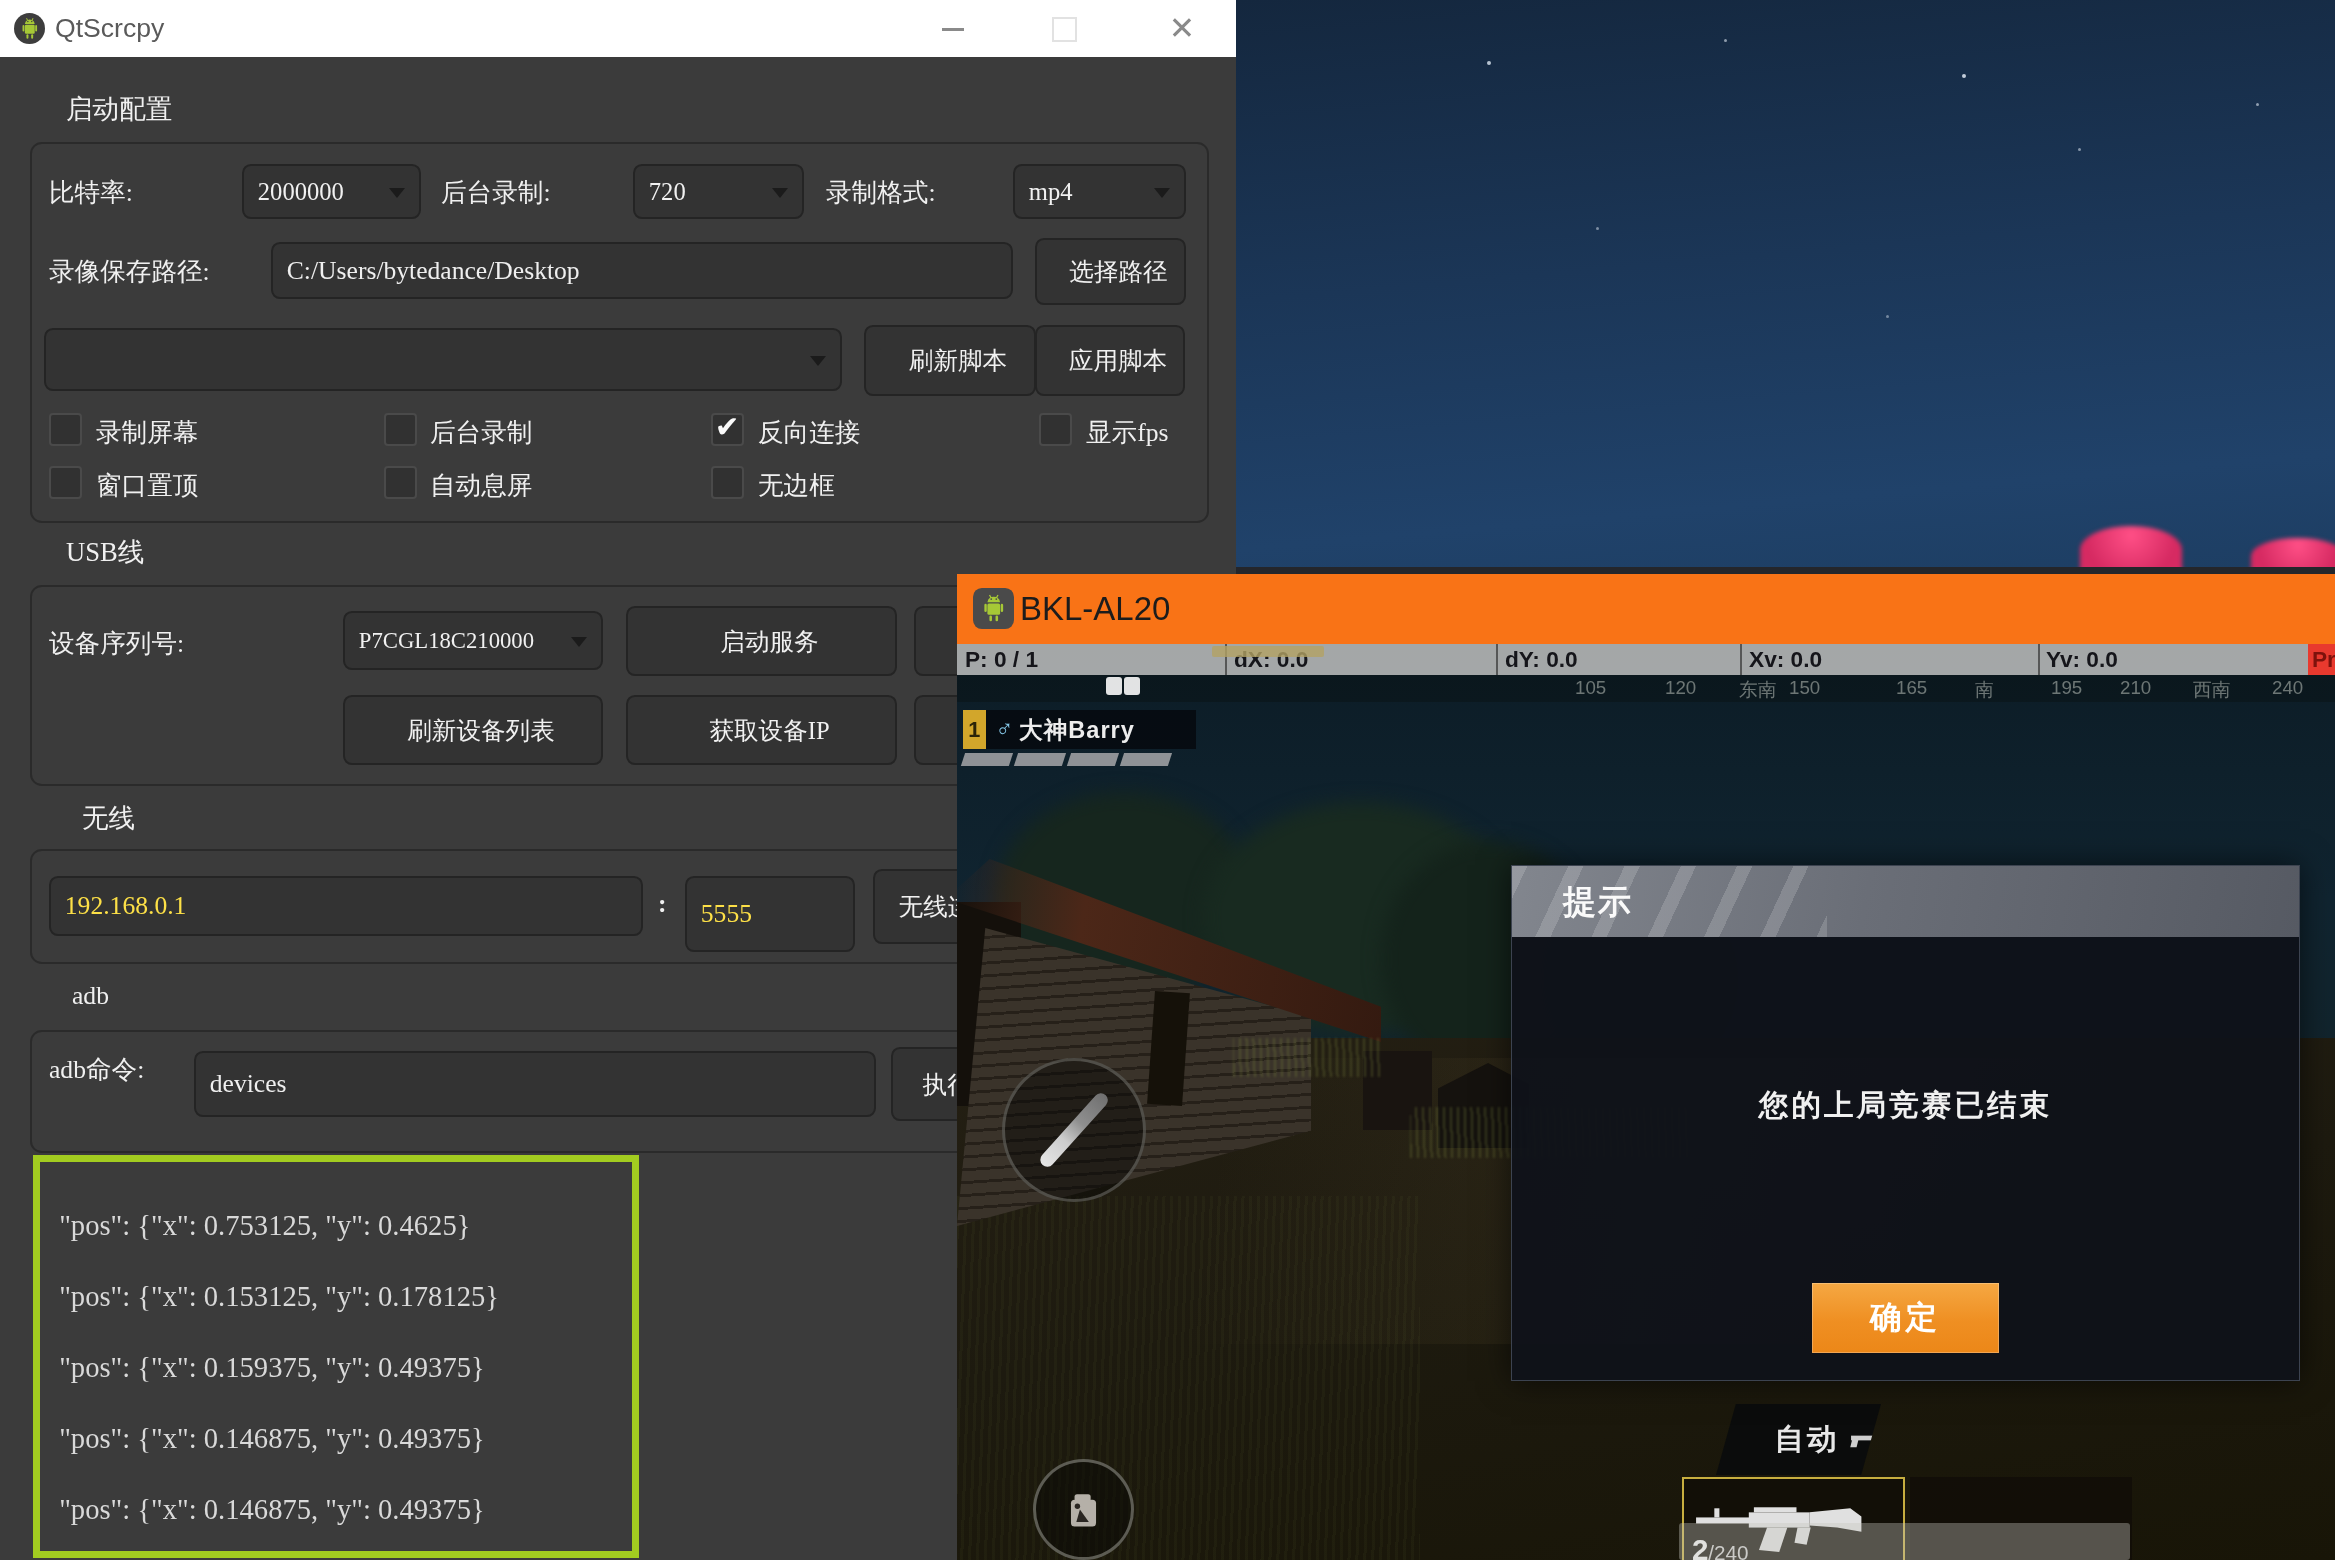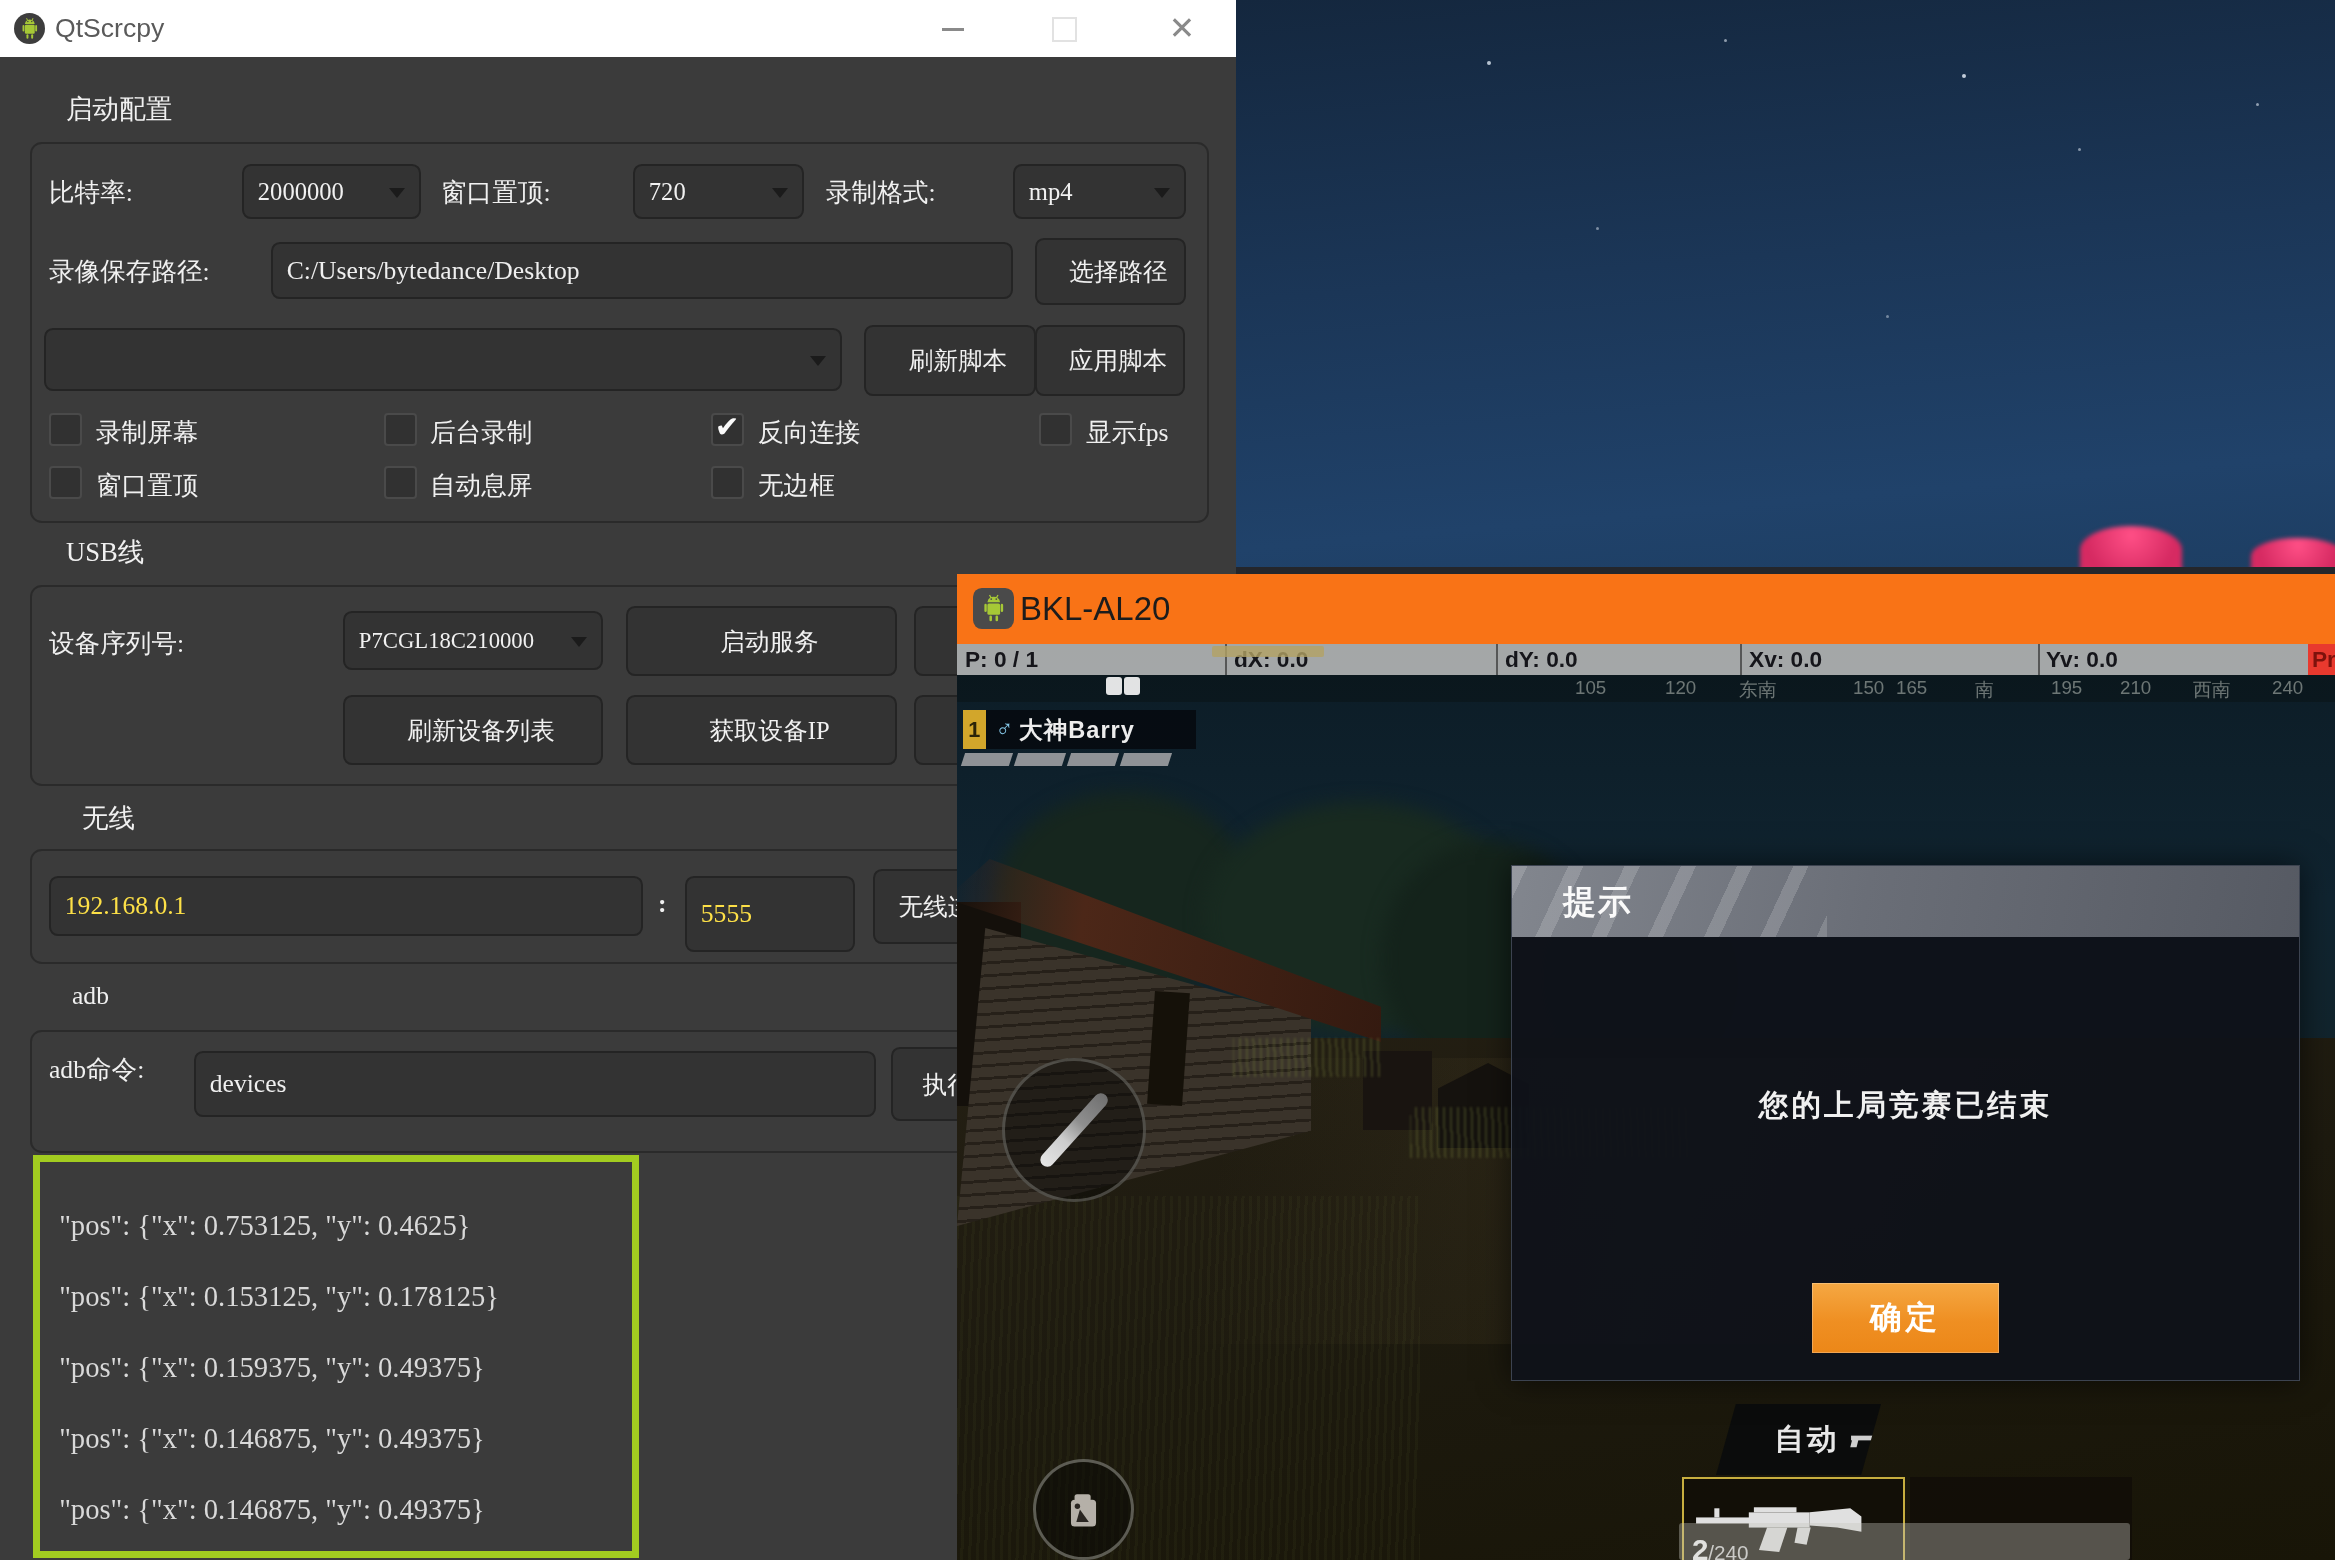--- a/index.html
+++ b/index.html
@@ -183,21 +183,21 @@
     </div>
 
     <span class="grouplabel" style="left:66px;top:91px">启动配置</span>
     <div class="groupbox" style="left:29.6px;top:142px;width:1175px;height:377px"></div>
 
     <span class="lbl" style="left:49px;top:175px">比特率:</span>
     <div class="widget combo" style="left:242px;top:164px;width:179px;height:55px">
       <span>2000000</span>
       <span class="arrow"></span>
     </div>
-    <span class="lbl" style="left:441px;top:175px">窗口置顶:</span>
+    <span class="lbl" style="left:441px;top:175px">后台录制:</span>
     <div class="widget combo" style="left:633px;top:164px;width:171px;height:55px">
       <span>720</span>
       <span class="arrow"></span>
     </div>
     <span class="lbl" style="left:826px;top:175px">录制格式:</span>
     <div class="widget combo" style="left:1013px;top:164px;width:173px;height:55px">
       <span>mp4</span>
       <span class="arrow"></span>
     </div>
 
@@ -334,21 +334,21 @@
         <span class="oitem" style="left:792px">Xv: 0.0</span>
         <span class="sep" style="left:1081px"></span>
         <span class="oitem" style="left:1089px">Yv: 0.0</span>
         <span id="pr-badge">Pr</span>
       </div>
 
       <div id="compass">
         <span class="cl" style="left:618px">105</span>
         <span class="cl" style="left:708px">120</span>
         <span class="cl" style="left:782px">东南</span>
-        <span class="cl" style="left:896px">150</span>
+        <span class="cl" style="left:832px">150</span>
         <span class="cl" style="left:939px">165</span>
         <span class="cl" style="left:1018px">南</span>
         <span class="cl" style="left:1094px">195</span>
         <span class="cl" style="left:1163px">210</span>
         <span class="cl" style="left:1236px">西南</span>
         <span class="cl" style="left:1315px">240</span>
       </div>
       <div id="compass-marker"></div>
       <span class="wsq" style="left:149px"></span>
       <span class="wsq" style="left:167px"></span>

